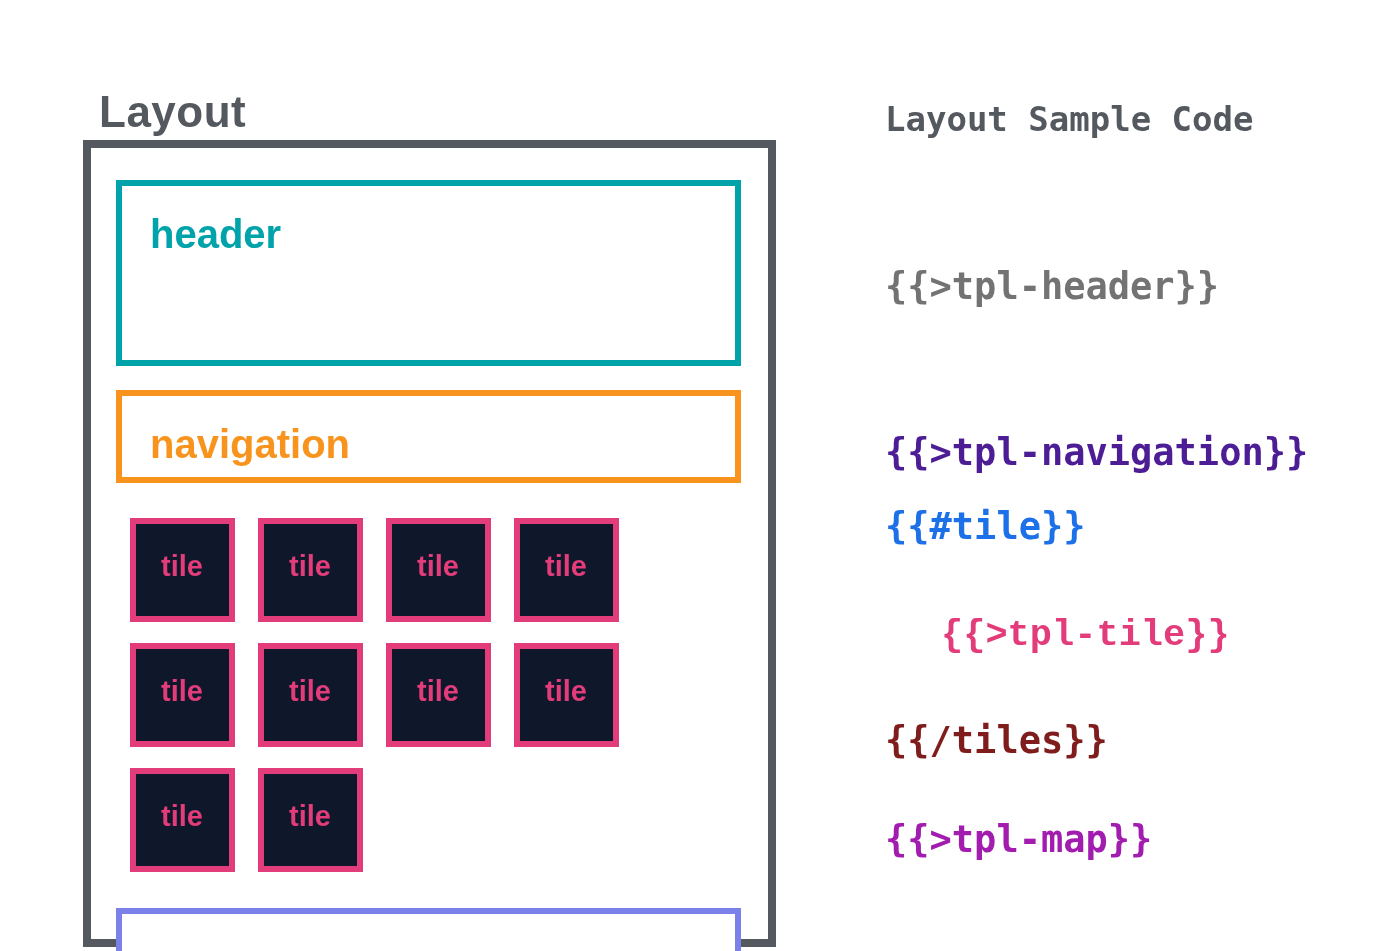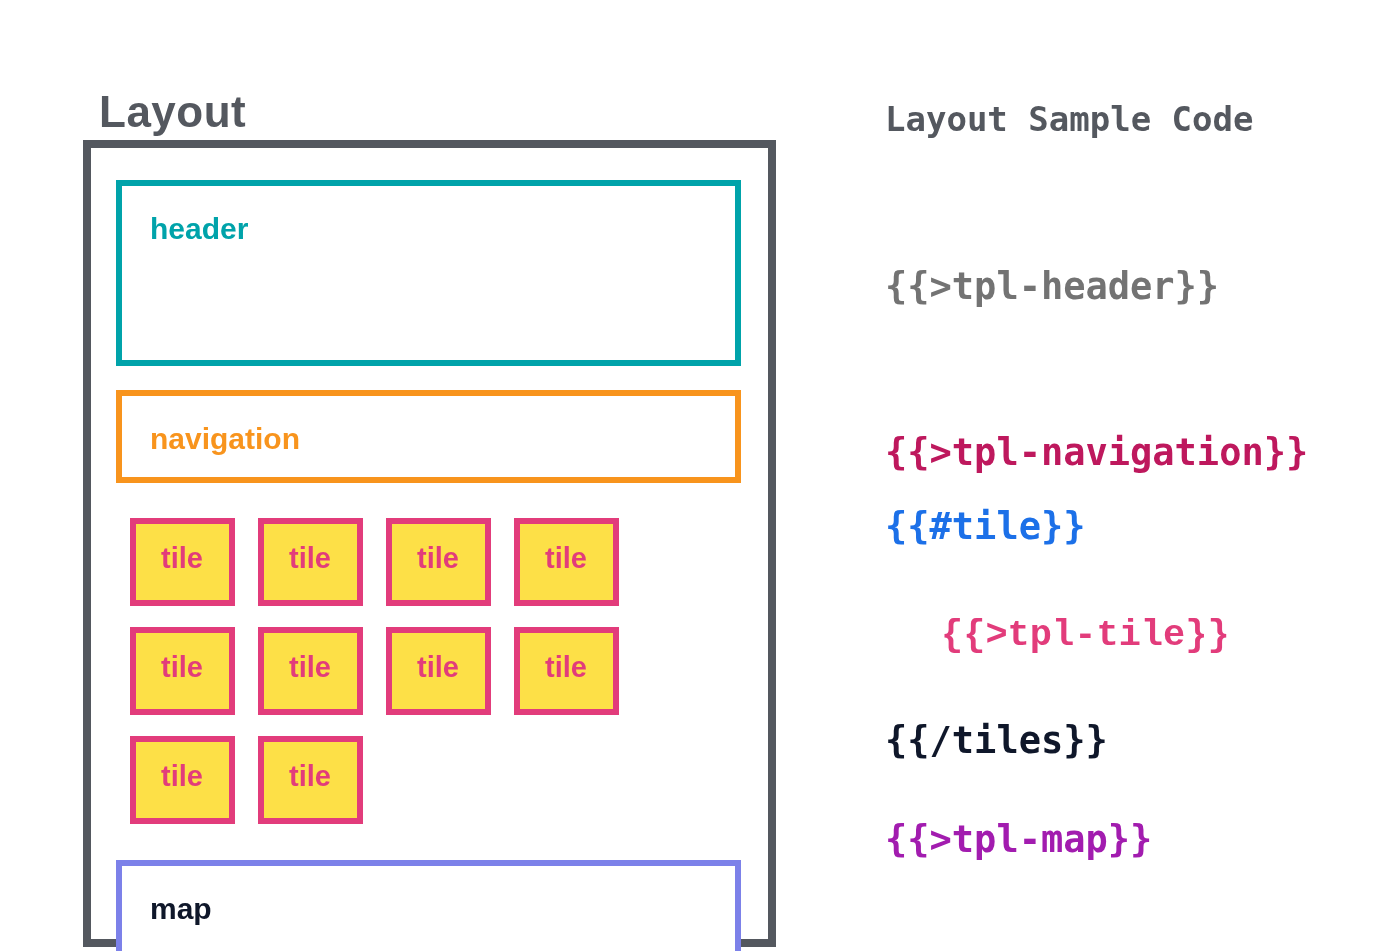--- a/index.html
+++ b/index.html
@@ -36,21 +36,21 @@
     padding: 32px 27px 0 25px;
   }
 
   .region {
     width: 100%;
     background: #ffffff;
   }
   .region .region-label {
     display: block;
     padding: 12px 0 0 14px;
-    font-size: 30px;
+    font-size: 40px;
     font-weight: bold;
     line-height: 1.1;
   }
 
   .header-region {
     height: 186px;
     border: 6px solid #00a3aa;
     margin-bottom: 24px;
   }
   .header-region .region-label { color: #00a3aa; }
@@ -64,23 +64,23 @@
 
   .tiles-grid {
     display: flex;
     flex-wrap: wrap;
     column-gap: 23px;
     row-gap: 21px;
     margin-bottom: 22px;
   }
   .tile {
     width: 105px;
-    height: 88px;
+    height: 104px;
     border: 6px solid #e23c7b;
-    background: #fde047;
+    background: #0f172a;
     display: flex;
     align-items: center;
   }
   .tile .tile-label {
     padding-left: 11px;
     font-size: 29px;
     font-weight: bold;
     color: #e23c7b;
     position: relative;
     top: -4px;
@@ -180,21 +180,21 @@
     <div class="region map-region">
       <span class="region-label">map</span>
     </div>
 
   </div>
 
   <div class="code-panel">
     <div class="code-title">Layout Sample Code</div>
     <div id="code-lines">
         <div class="code-line" style="color: #737373;">{{&gt;tpl-header}}</div>
-        <div class="code-line" style="color: #be185d;">{{&gt;tpl-navigation}}</div>
+        <div class="code-line" style="color: #4c1d95;">{{&gt;tpl-navigation}}</div>
         <div class="code-line" style="color: rgb(28, 112, 232);">{{#tile}}</div>
         <div class="code-line indented" style="color: rgb(226, 60, 123);">{{&gt;tpl-tile}}</div>
-        <div class="code-line" style="color: #0f172a;">{{/tiles}}</div>
+        <div class="code-line" style="color: #7f1d1d;">{{/tiles}}</div>
         <div class="code-line" style="color: #a21caf;">{{&gt;tpl-map}}</div>
       </div>
   </div>
 
 </div>
 
 </body></html>

